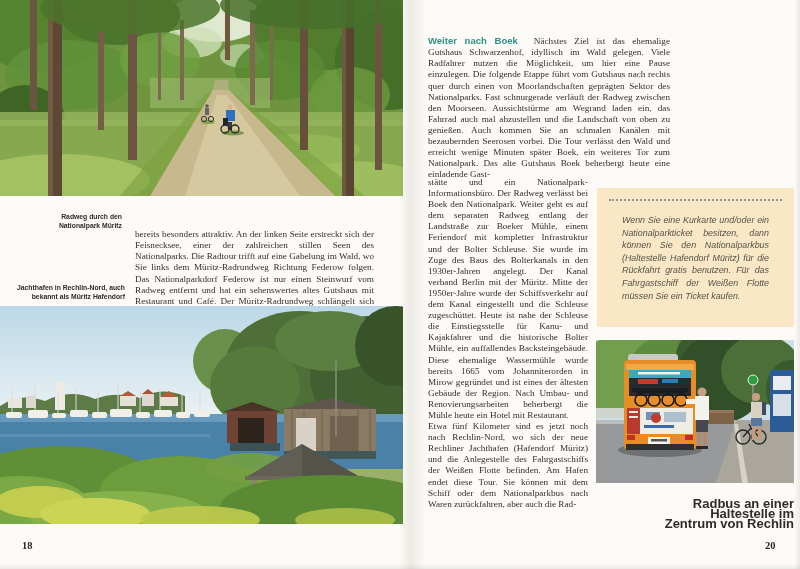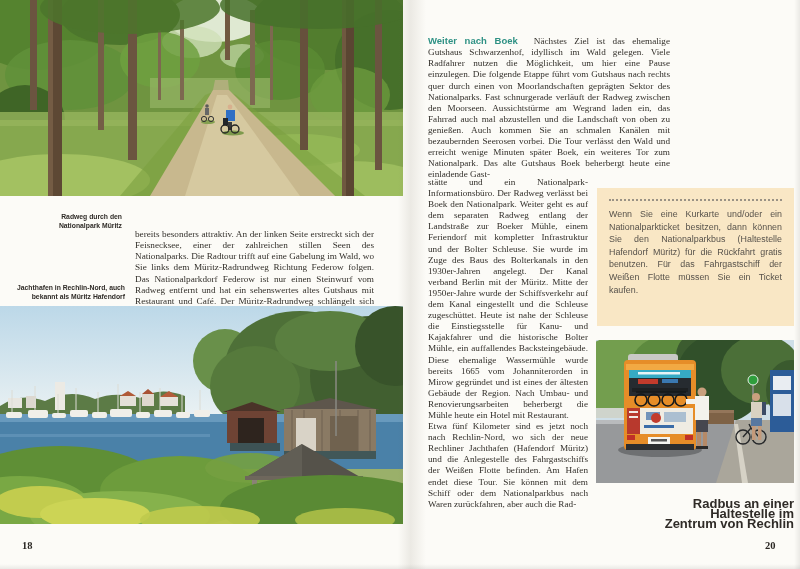--- a/index.html
+++ b/index.html
@@ -24,22 +24,22 @@
            font-weight:bold;color:#2f2b27;}
   #caption-forest{left:42px;top:212px;width:80px;text-align:right;font-size:6.8px;line-height:9px;}
   #caption-harbor{left:4px;top:283px;width:121px;text-align:right;font-size:6.8px;line-height:9px;}
   #caption-bus{left:662px;top:499px;width:132px;text-align:right;font-size:13px;line-height:10px;}
 
   .infobox{position:absolute;left:597px;top:188px;width:197px;min-height:138px;box-sizing:border-box;
            background:var(--info-box-bg,#f9e7c5);padding:11px 12px 12px;}
   .infobox h3{margin:0 0 4px;font-family:"Liberation Sans","DejaVu Sans",sans-serif;
               font-size:13px;letter-spacing:-0.3px;color:var(--info-box-title,#9e2110);}
   .infobox .dots{border-top:2px dotted #9a9285;margin:0 0 7px;}
-  .infobox p{margin:0;font-family:"Liberation Sans","DejaVu Sans",sans-serif;
-             font-size:8.9px;line-height:12.6px;color:#57524b;text-align:justify;}
+  .infobox p{margin:13px;font-family:"Liberation Sans","DejaVu Sans",sans-serif;
+             font-size:8.9px;line-height:12.6px;color:#57524b;text-align:justify;font-style:italic;}
 
   .pagenum{position:absolute;top:540px;font-weight:bold;font-size:10.5px;color:#2a2723;}
   #pagenum-left{left:22px;}
   #pagenum-right{left:765px;}
   .footer{position:absolute;left:428px;top:539px;white-space:nowrap;}
   .footer .tour{color:var(--accent-teal,#2e9184);font-size:11px;font-weight:bold;letter-spacing:.2px;}
   .footer .title{font-size:8.3px;color:#3a3630;margin-left:7px;}
 
   .gutter{position:absolute;left:398px;top:0;width:28px;height:569px;pointer-events:none;
           background:linear-gradient(to right,rgba(0,0,0,0),rgba(90,80,60,.10) 45%,rgba(0,0,0,0));}

